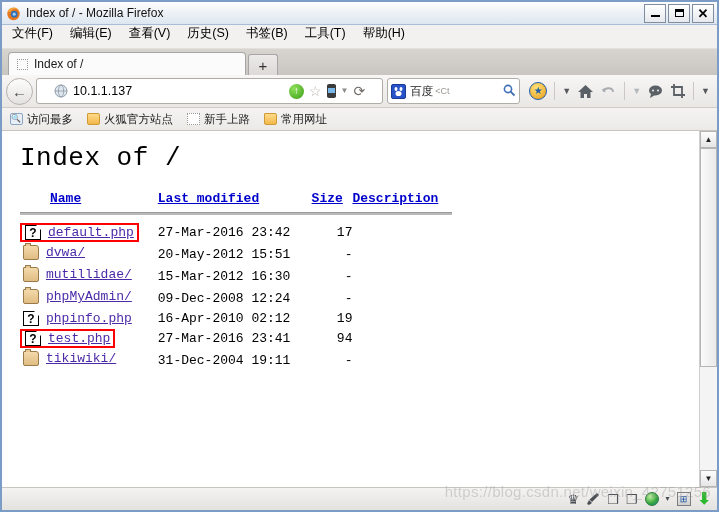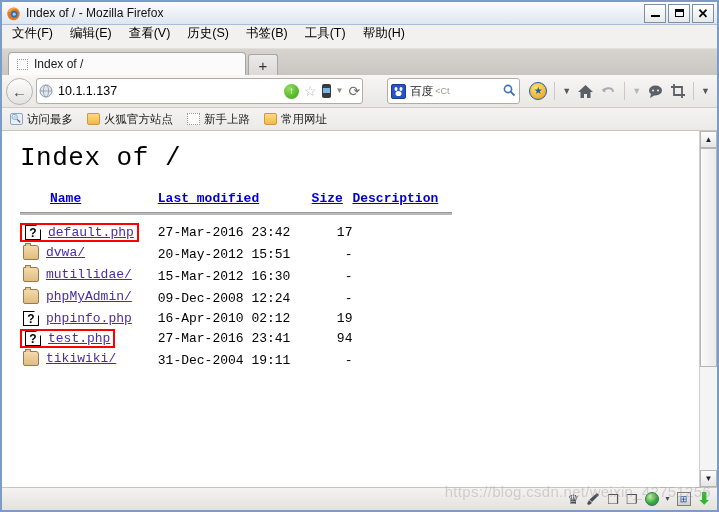--- a/index.html
+++ b/index.html
@@ -125,21 +125,21 @@
     color: #4a4a4a; font-size: 15px; line-height: 1;
     margin-right: 3px;
   }
   .urlbar {
     flex: 1 1 auto;
     height: 24px;
     background: #fff;
     border: 1px solid #b0aca8;
     border-radius: 3px;
     display: flex; align-items: center;
-    padding: 0 0;
+    padding: 0 15px;
     min-width: 0;
     margin-right: 4px;
   }
   .url-favicon { width: 14px; height: 14px; flex: 0 0 14px; margin: 0 5px 0 2px; }
   .url-text {
     flex: 1 1 auto;
     font-size: 12.5px; color: #000;
     white-space: nowrap; overflow: hidden;
     font-family: "Liberation Sans", sans-serif;
   }
@@ -167,21 +167,20 @@
 
   .searchbar {
     flex: 0 0 125px;
     height: 24px;
     background: #fff;
     border: 1px solid #b0aca8;
     border-radius: 3px;
     display: flex; align-items: center;
     padding: 0 3px;
     margin-right: 6px;
-    margin-left: 20px;
   }
   .baidu-icon {
     width: 15px; height: 15px; flex: 0 0 15px;
     background: #2852c8;
     border: 1px solid #1a3a96;
     border-radius: 2px;
     display: flex; align-items: center; justify-content: center;
     color: #fff; font-size: 9px; line-height: 1;
     box-sizing: border-box;
   }

